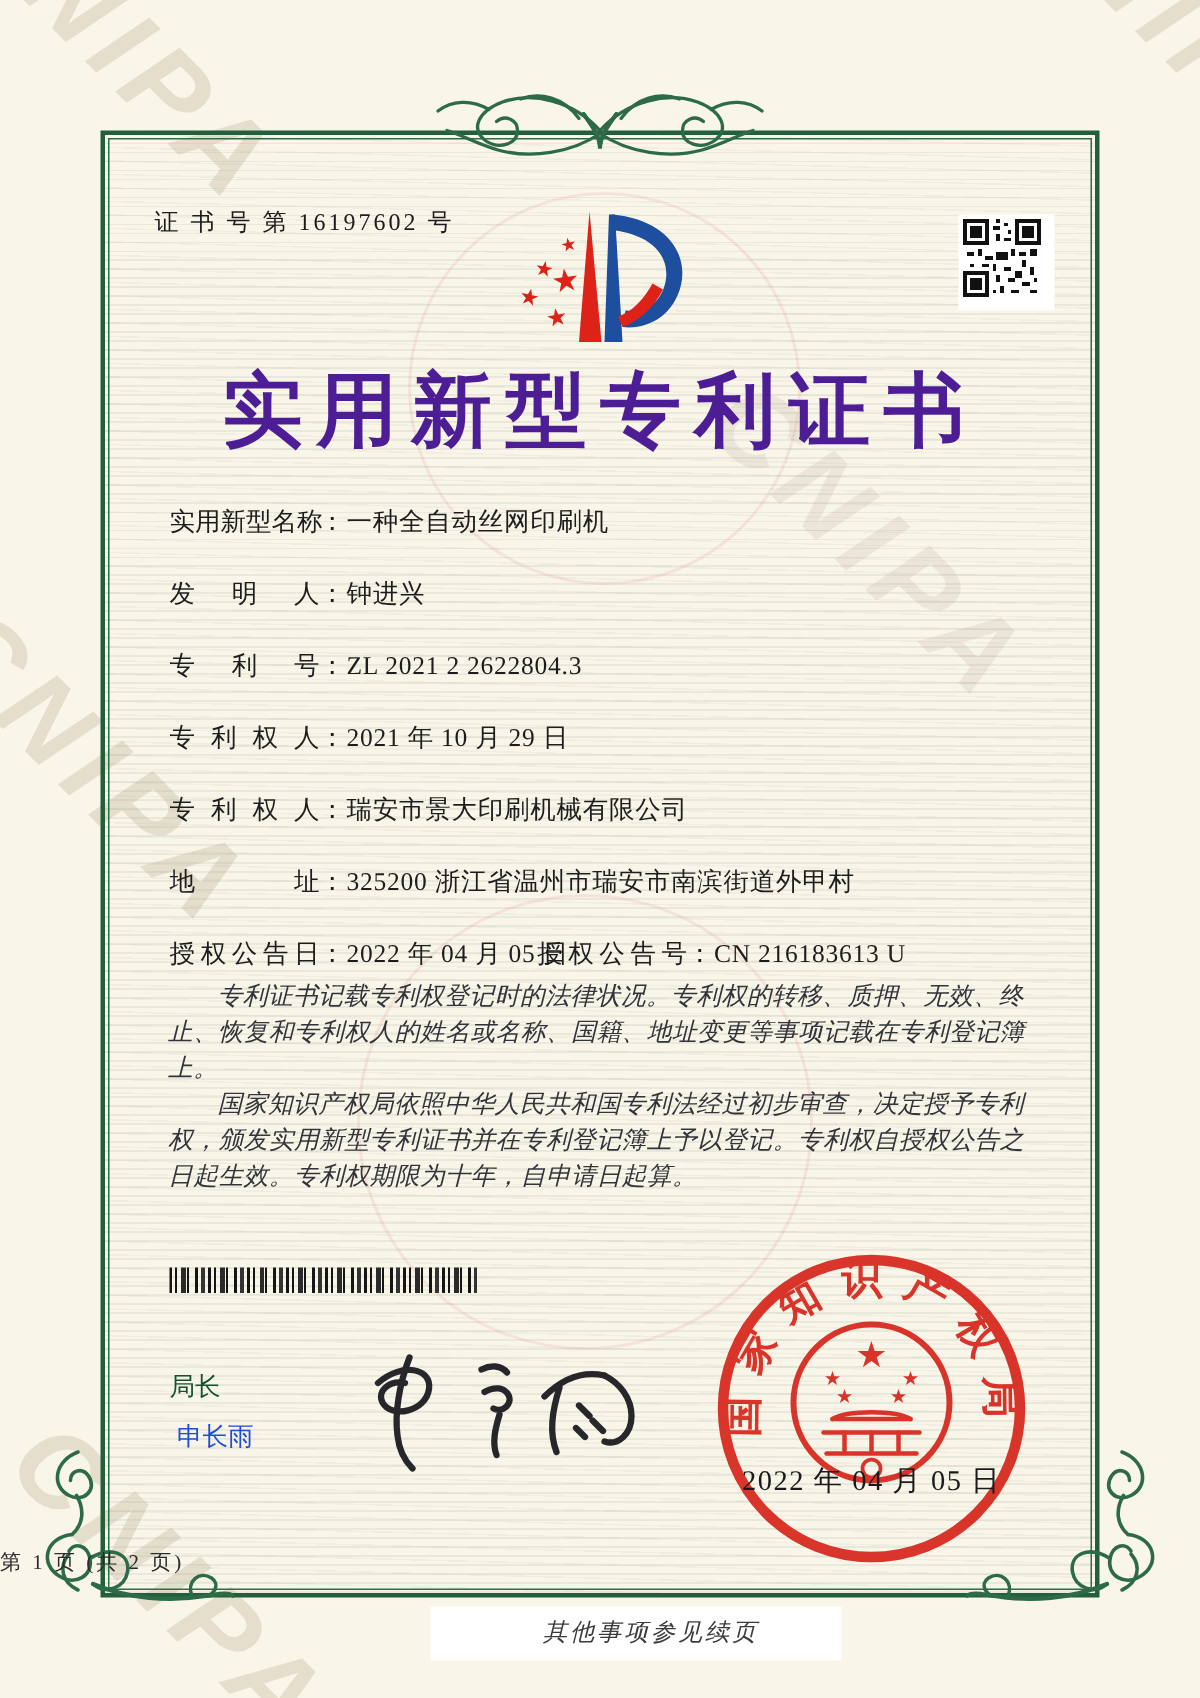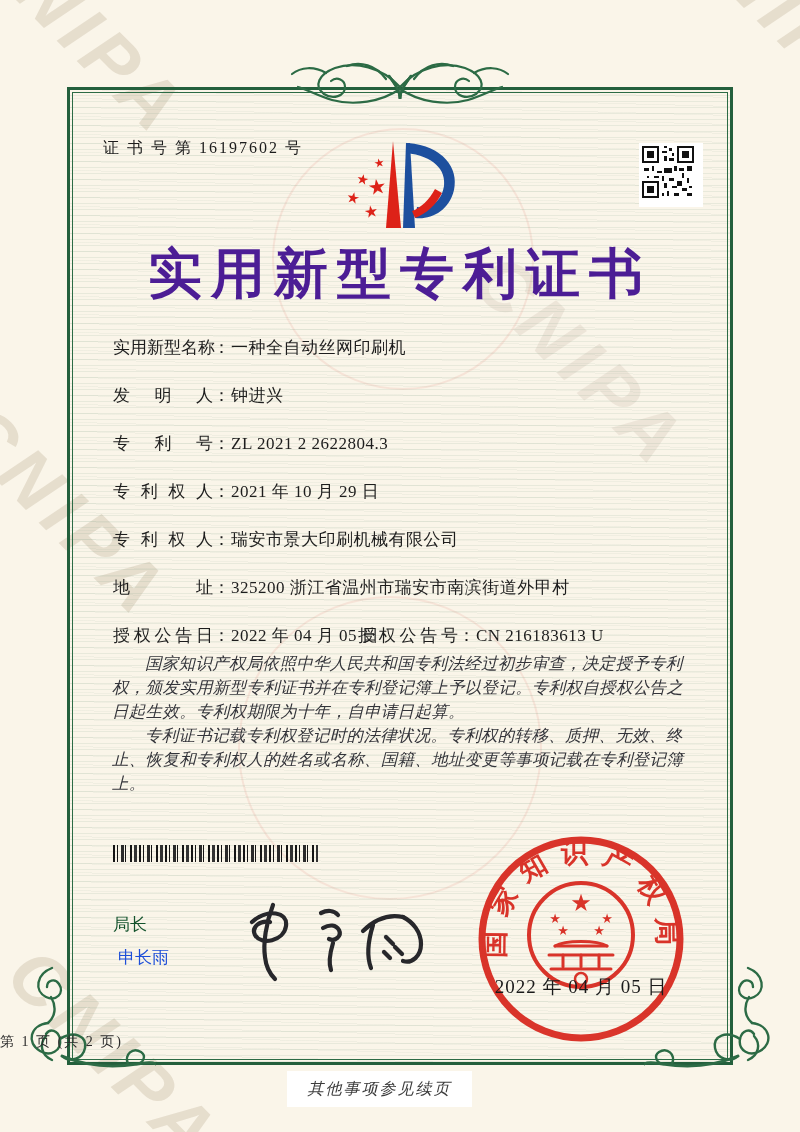--- a/index.html
+++ b/index.html
@@ -43,23 +43,23 @@
       #2a2a2a 8px 11px, transparent 11px 12px, #151515 12px 13px, transparent 13px 17px,
       #151515 17px 19px, transparent 19px 21px, #333 21px 24px, transparent 24px 26px);}
   .signer-role{position:absolute;left:113px;top:913px;font-size:17px;
          font-family:"Liberation Sans","DejaVu Sans",sans-serif;color:#14532d;}
   .signer-name{position:absolute;left:118px;top:946px;font-size:17px;
          font-family:"Liberation Sans","DejaVu Sans",sans-serif;color:#1d4ed8;text-align:right;}
   .signature{position:absolute;left:235px;top:891px;}
   .seal{position:absolute;left:475px;top:833px;}
   .page-no{position:absolute;left:0;top:1033px;width:800px;
          font-size:14px;letter-spacing:2px;color:#2b2b2b;}
-  .cont-note{position:absolute;left:287px;top:1071px;width:185px;height:36px;background:#ffffff;
+  .cont-note{position:absolute;left:287px;top:1071px;width:254px;height:36px;background:#ffffff;
          text-align:center;line-height:36px;font-size:16px;letter-spacing:2px;color:#3b3b3b;
-         font-style:italic;}
+         font-style:italic;padding-left:20px;}
 </style>
 </head>
 <body>
 
 <div class="page">
 
   <span class="wm" style="left:-52px;top:-14px;">CNIPA</span>
   <span class="wm" style="left:648px;top:-34px;">CNIPA</span>
   <span class="wm light" style="left:448px;top:318px;">CNIPA</span>
   <span class="wm" style="left:-70px;top:468px;">CNIPA</span>
@@ -184,22 +184,22 @@
       </div>
       <div class="frow" style="top:288px;width:600px;">
         <span class="flabel">授权公告日</span><span class="fcolon">：</span><span class="fvalue">2022 年 04 月 05 日</span>
         <span class="grant2">
           <span class="flabel">授权公告号</span><span class="fcolon">：</span><span class="fvalue">CN 216183613 U</span>
         </span>
       </div>
     </div>
 
     <div class="paras">
+      <p>专利证书记载专利权登记时的法律状况。专利权的转移、质押、无效、终止、恢复和专利权人的姓名或名称、国籍、地址变更等事项记载在专利登记簿上。</p>
       <p>国家知识产权局依照中华人民共和国专利法经过初步审查，决定授予专利权，颁发实用新型专利证书并在专利登记簿上予以登记。专利权自授权公告之日起生效。专利权期限为十年，自申请日起算。</p>
-      <p>专利证书记载专利权登记时的法律状况。专利权的转移、质押、无效、终止、恢复和专利权人的姓名或名称、国籍、地址变更等事项记载在专利登记簿上。</p>
     </div>
 
     <div class="barcode"></div>
 
     <div class="signer-role">局长</div>
     <div class="signer-name">申长雨</div>
 
     <svg class="signature" width="200" height="92" viewBox="0 0 200 92">
       <g fill="none" stroke="#27272b" stroke-width="4.2" stroke-linecap="round">
         <path d="M38,14 C31,32 28,52 30,66 C31,76 35,83 40,88"></path>

